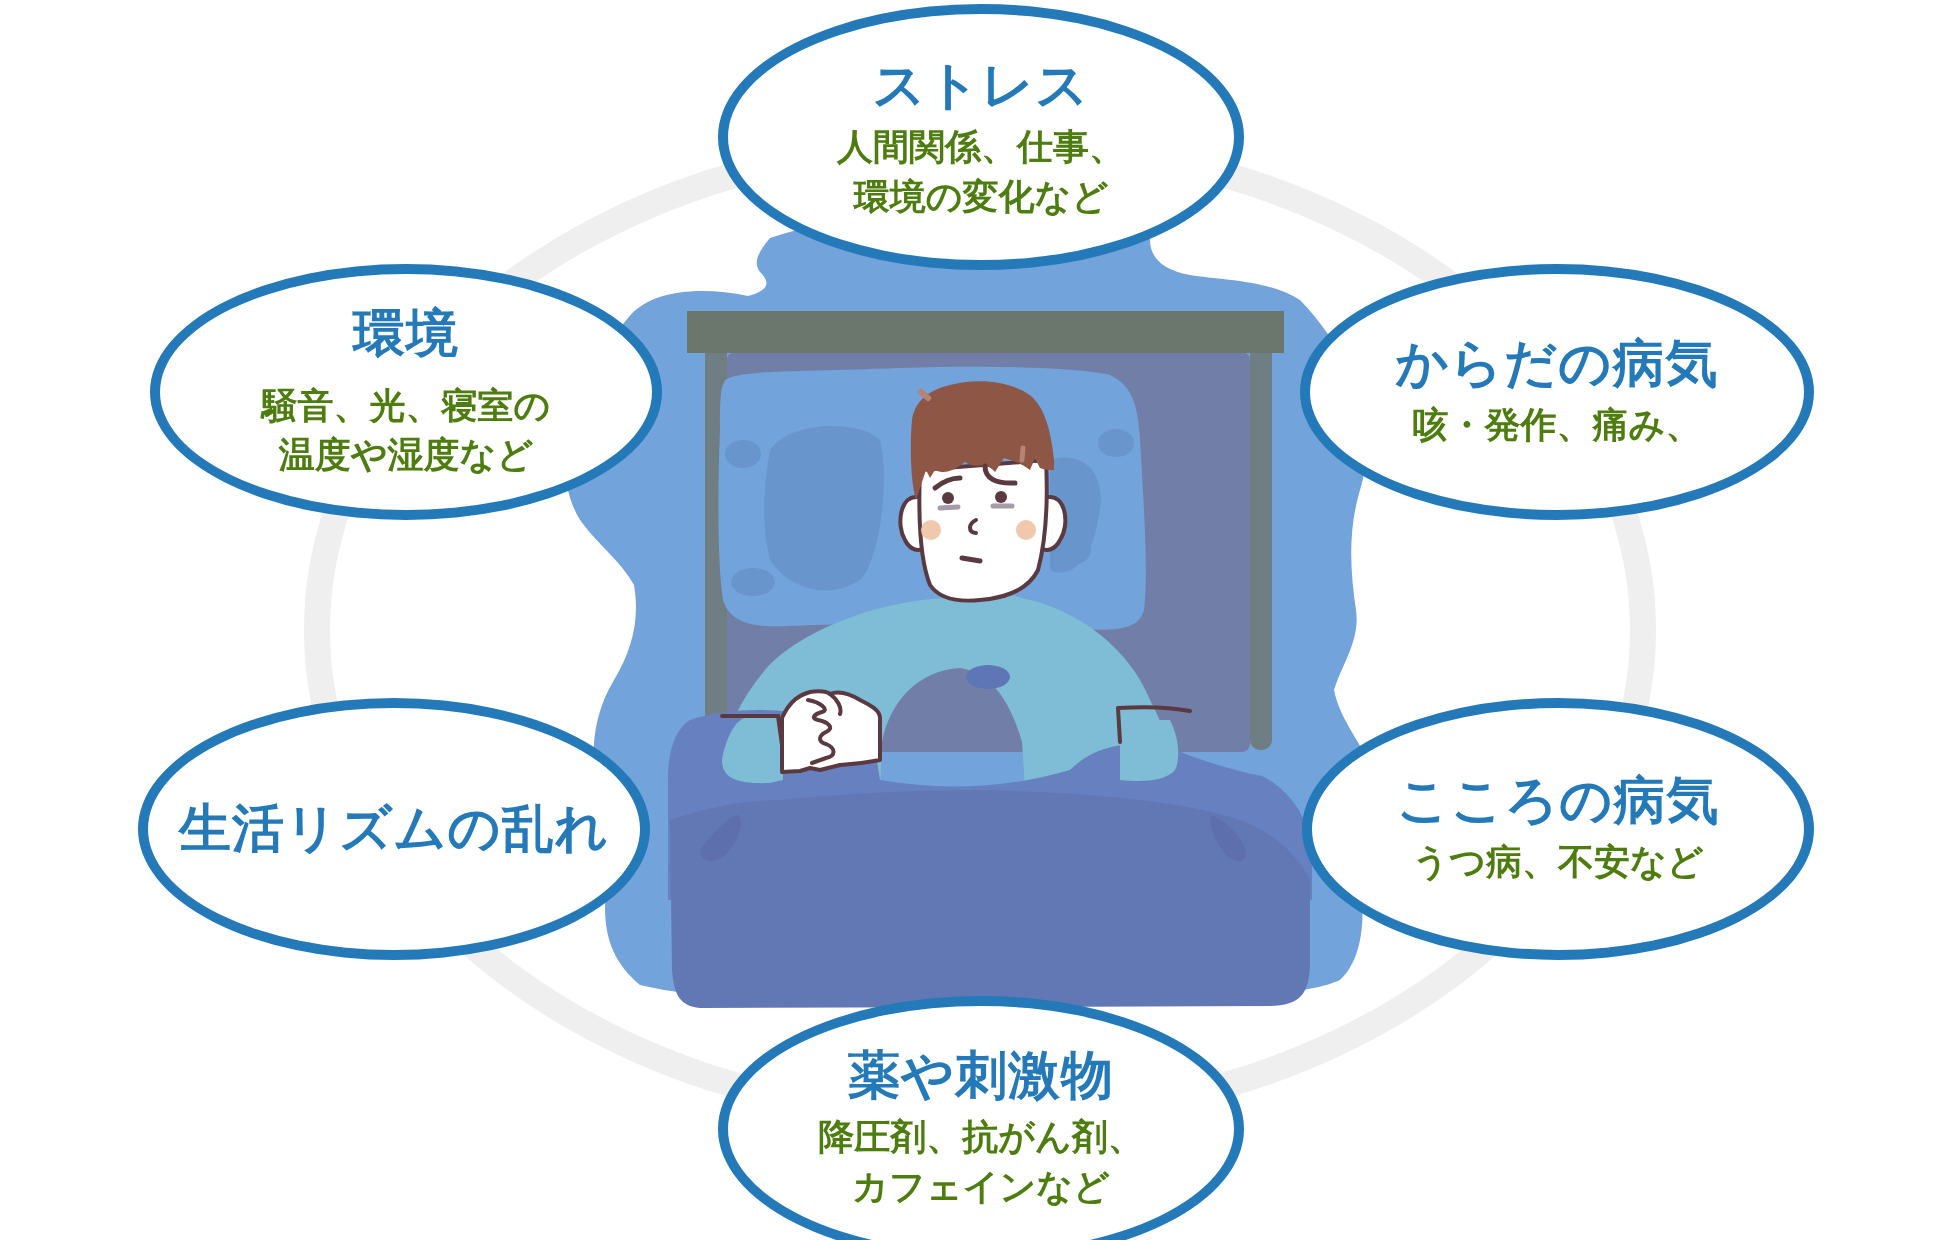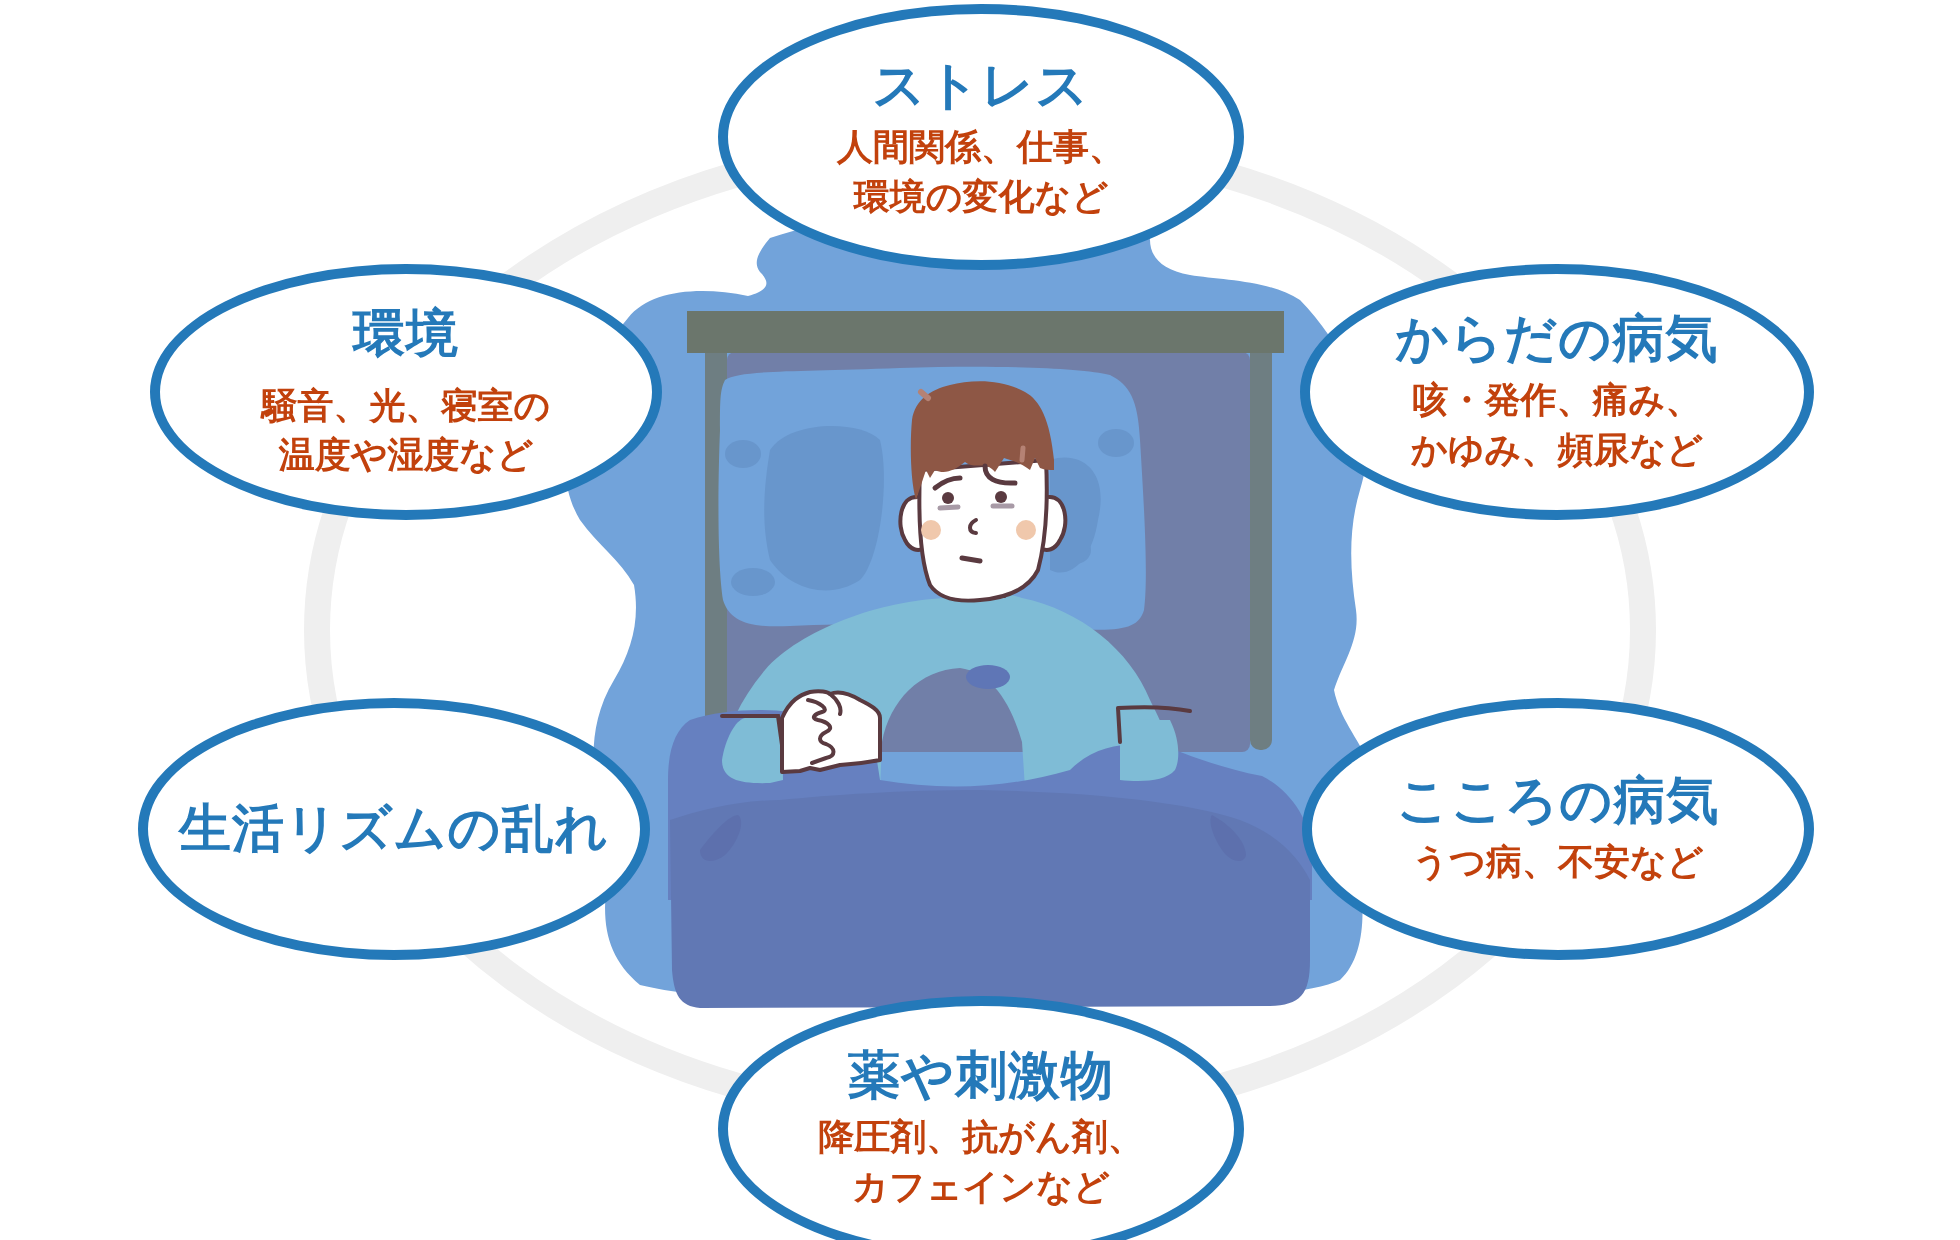--- a/index.html
+++ b/index.html
@@ -6,21 +6,21 @@
   body { width: 1960px; height: 1240px; position: relative; overflow: hidden;
          font-family: "DejaVu Sans", "Liberation Sans", sans-serif; }
   #stage { position: absolute; left: 0; top: 0; width: 1960px; height: 1240px; }
   svg#art { position: absolute; left: 0; top: 0; }
   .bubble { position: absolute; box-sizing: border-box; border: 10px solid #2479b9;
             border-radius: 50%; background: #ffffff;
             display: flex; flex-direction: column; align-items: center; justify-content: center;
             text-align: center; }
   .bubble .title { color: #2479b9; font-weight: bold; font-size: 52px; line-height: 1.15;
                    letter-spacing: 1px; white-space: nowrap; }
-  .bubble .desc { color: #c2410c; font-weight: bold; font-size: 36px; line-height: 1.38;
+  .bubble .desc { color: #4d7c0f; font-weight: bold; font-size: 36px; line-height: 1.38;
                   white-space: nowrap; margin-top: 6px; }
   .bubble .desc span { display: block; }
 </style>
 </head>
 <body>
 
 <div id="stage">
 
   <svg id="art" width="1960" height="1240" viewBox="0 0 1960 1240">
 
@@ -147,21 +147,20 @@
     <div class="desc">
       <span>騒音、光、寝室の</span>
       <span>温度や湿度など</span>
     </div>
   </div>
 
   <div class="bubble" style="left:1300px; top:264px; width:514px; height:256px;">
     <div class="title">からだの病気</div>
     <div class="desc">
       <span>咳・発作、痛み、</span>
-      <span>かゆみ、頻尿など</span>
     </div>
   </div>
 
   <div class="bubble" style="left:138px; top:698px; width:512px; height:262px;">
     <div class="title">生活リズムの乱れ</div>
   </div>
 
   <div class="bubble" style="left:1302px; top:698px; width:512px; height:262px;">
     <div class="title">こころの病気</div>
     <div class="desc">

